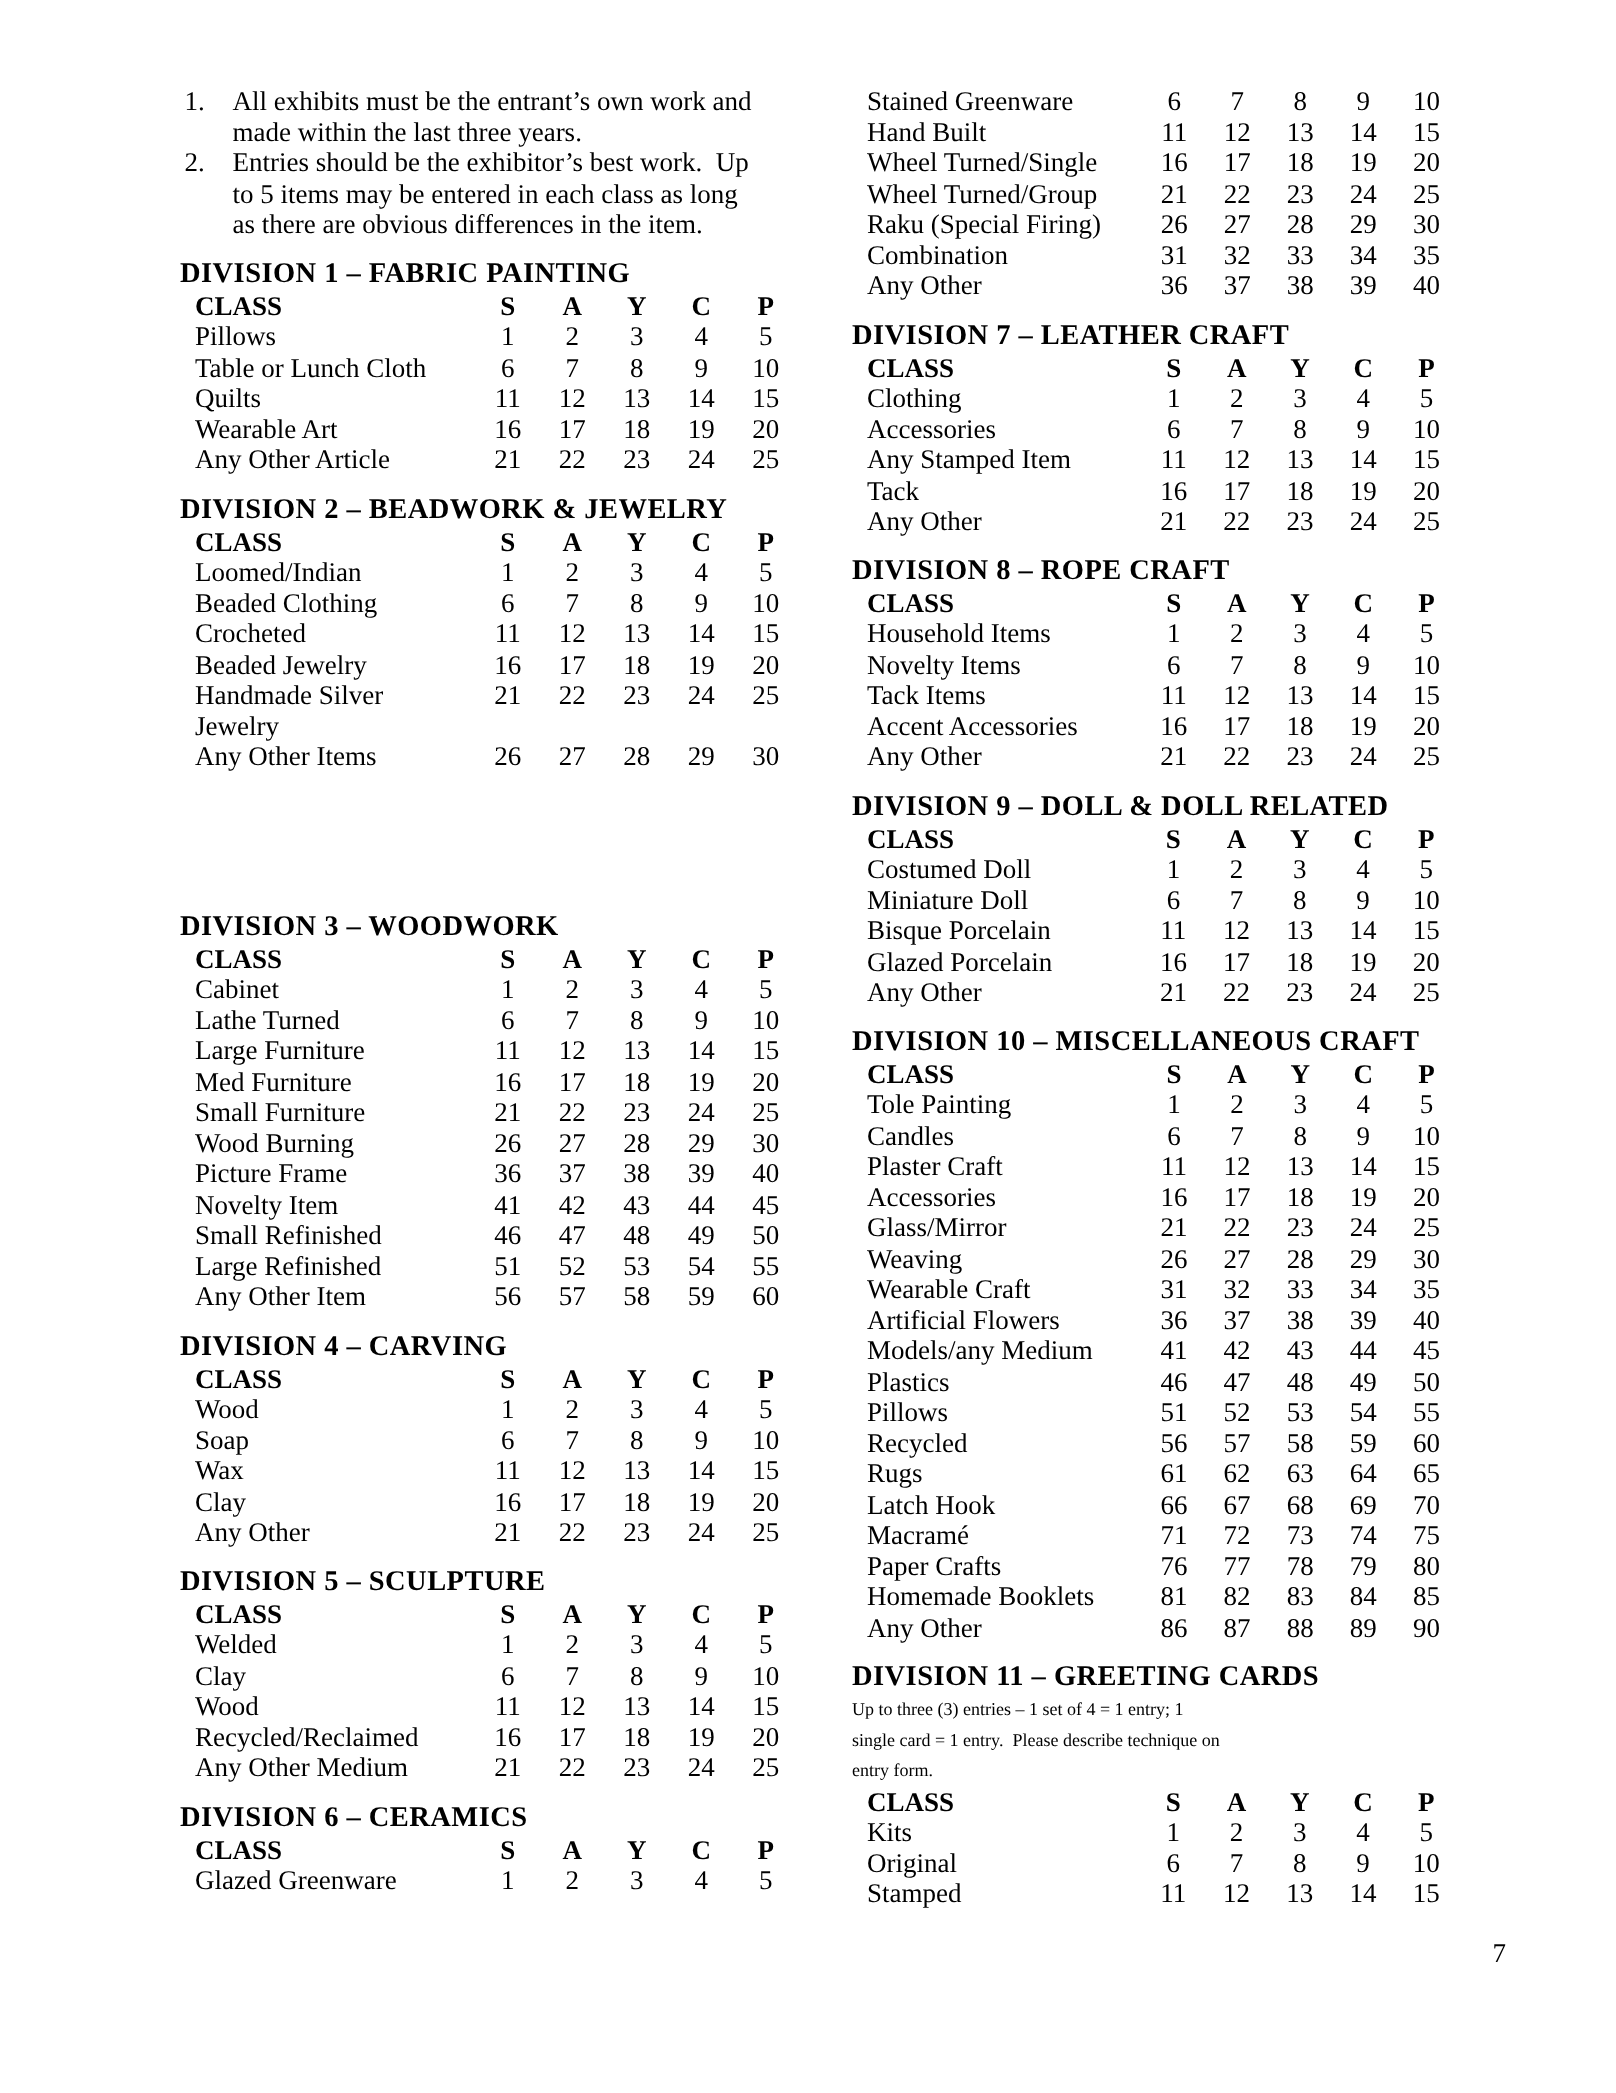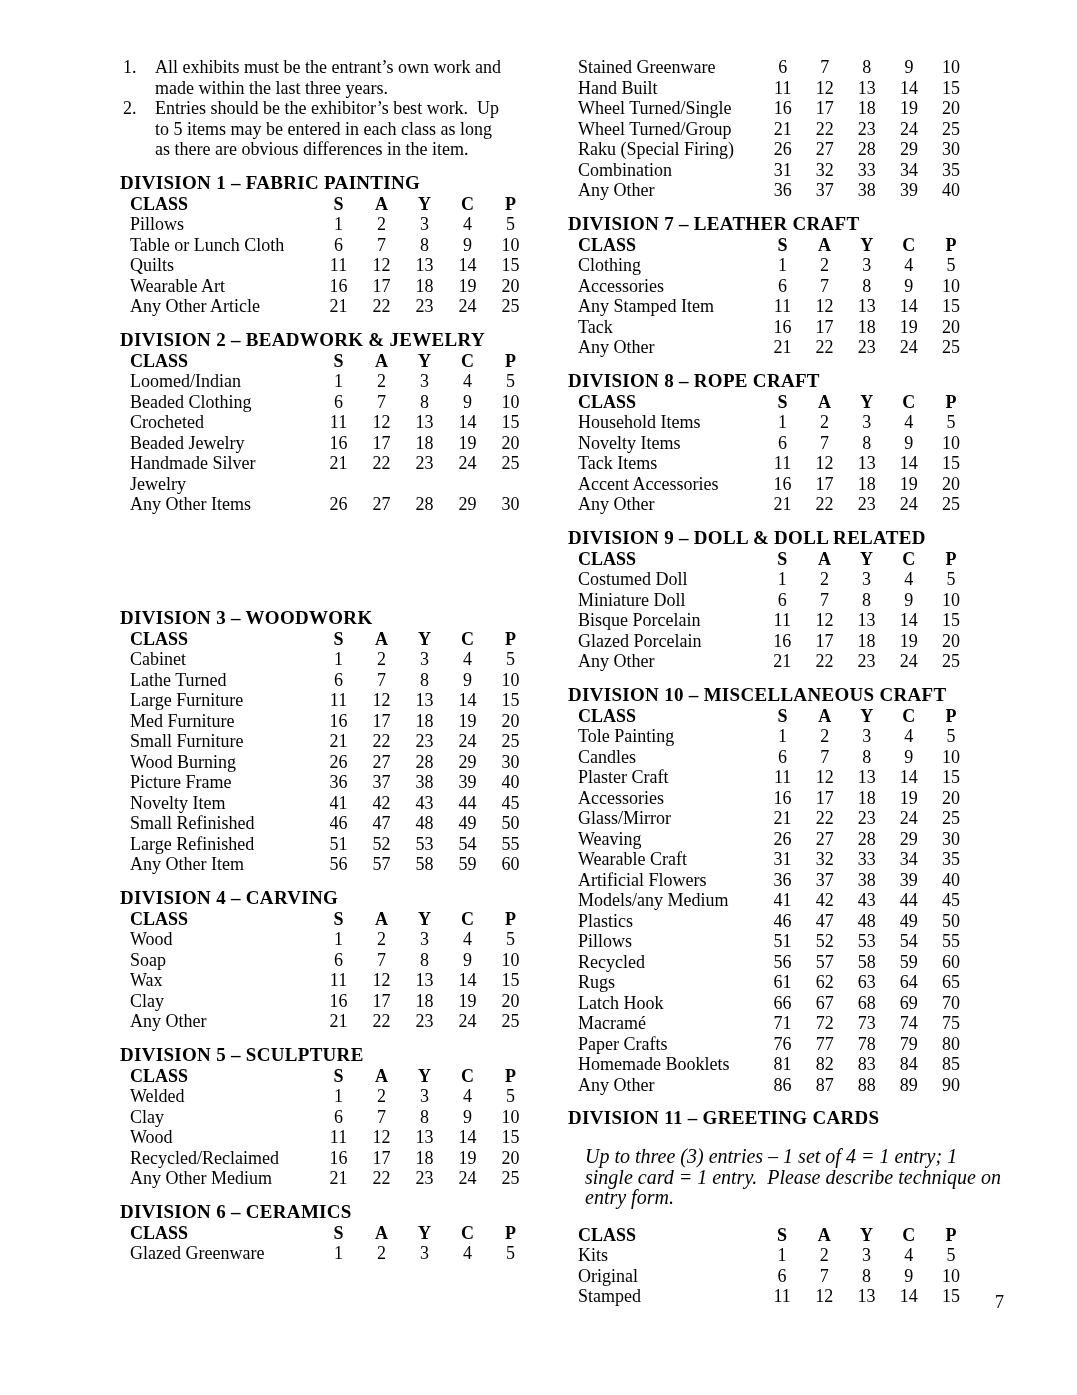--- a/index.html
+++ b/index.html
@@ -23,25 +23,24 @@
 
   .division-title {
     font-size: 19px;
     font-weight: bold;
     line-height: 22px;
     margin: 12px 0 0 0;
     letter-spacing: 0.3px;
     white-space: nowrap;
   }
   .division-note {
-    margin: 17px;
-    font-size: 20px;
+    margin: 0;
+    font-size: 12px;
     line-height: 20.5px;
     white-space: pre;
-    font-style: italic;
   }
   table.class-table {
     border-collapse: collapse;
     table-layout: fixed;
     margin: 0 0 0 10px;
   }
   table.class-table td {
     padding: 0;
     font-size: 18px;
     line-height: 20.5px;

